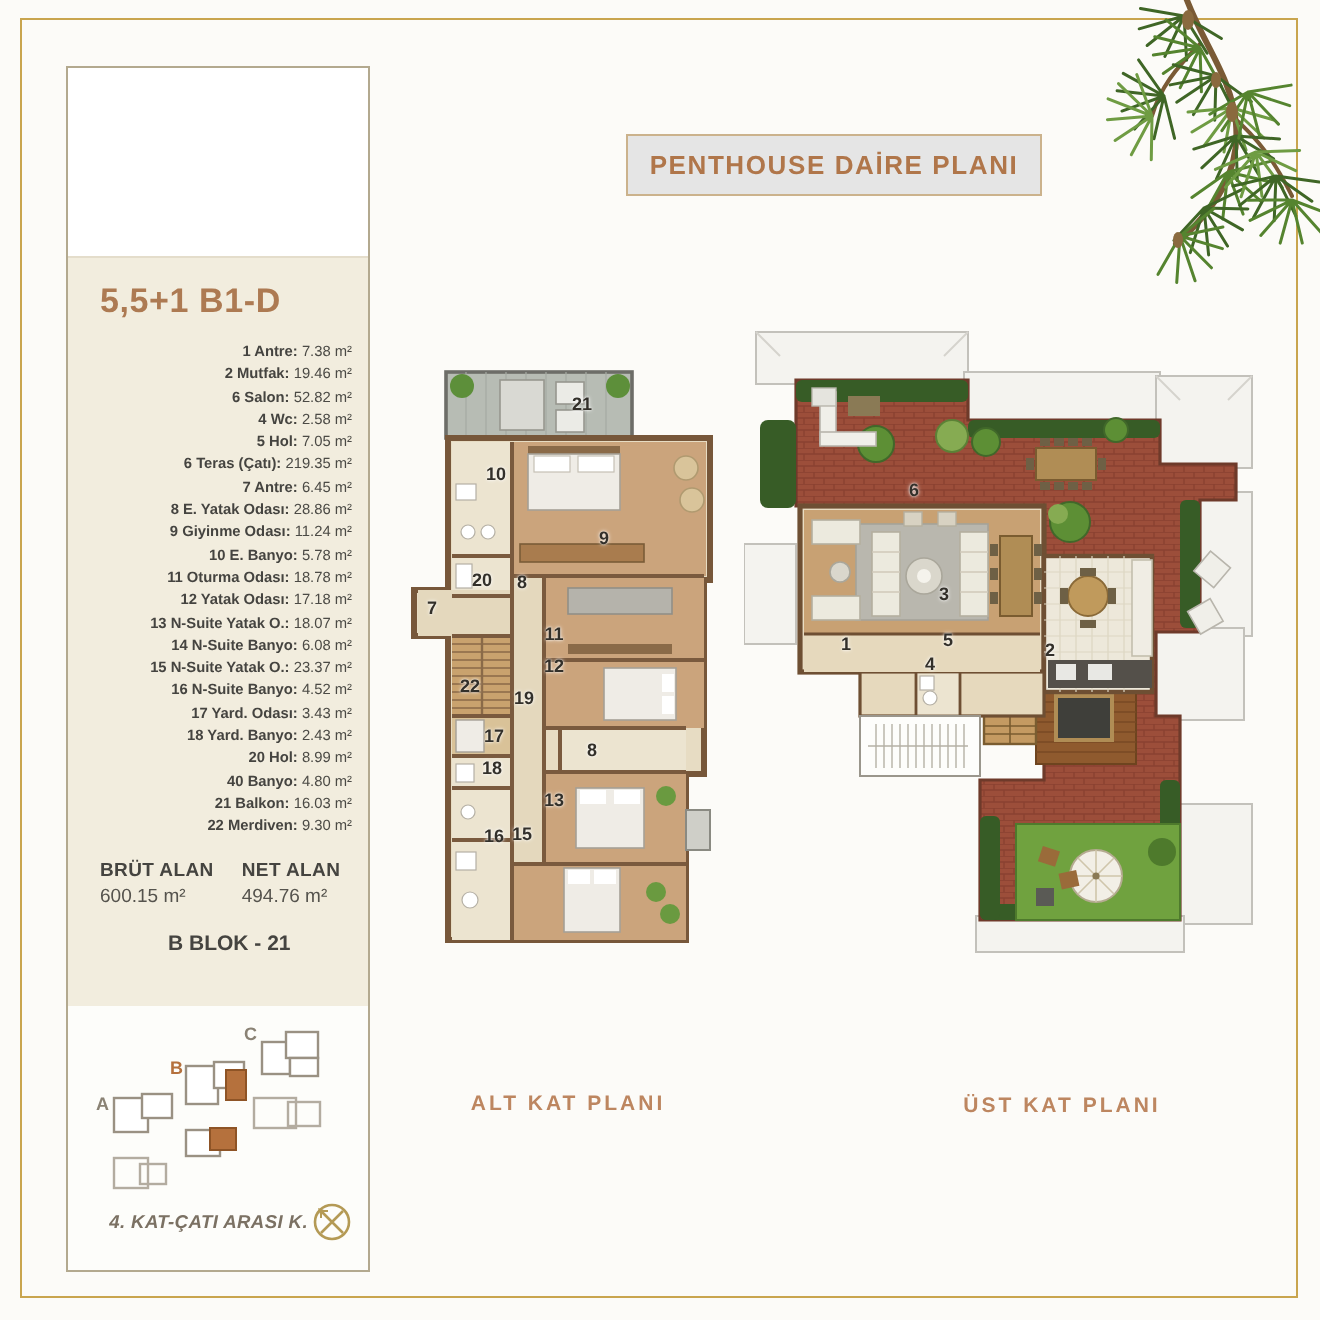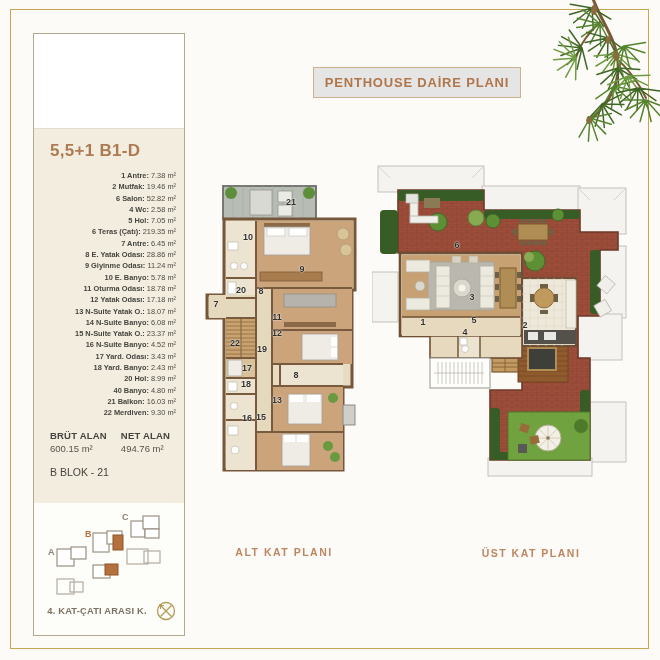--- a/index.html
+++ b/index.html
@@ -31,30 +31,30 @@
   }
   .logo-space { height:95px; background:#fff; border-bottom:1px solid #e4ddcb; }
   .sidebar-body { height:374px; background:#f2edde; padding:12px 8px 0 16px; }
   .unit-type { color:#ad7a52; font-size:17px; font-weight:bold; letter-spacing:.3px; margin-bottom:9px; }
   .room-list { list-style:none; }
   .room-list li { font-size:7.4px; line-height:11.3px; white-space:nowrap; color:#4b4a45;text-align:right; }
   .room-list b { font-weight:bold; color:#454440; }
   .areas { display:flex; gap:14px; margin-top:11px; }
   .areas .col .hd { font-weight:bold; font-size:9.5px; color:#454440; letter-spacing:.2px; }
   .areas .col .vl { font-size:9.5px; margin-top:2px; color:#55534d; }
-  .block-label { margin-top:12px; font-weight:normal; font-size:10.5px; color:#454440; }
+  .block-label { margin-top:12px; font-weight:bold; font-size:10.5px; color:#454440;margin-left:34px; }
 
   
   .siteplan {
     position:absolute; left:33px; top:503px; width:152px; height:133px;
     border:1px solid #b3a98f; border-top:none; background:#fdfdfa;
   }
   .siteplan-label {
-    position:absolute; left:6px; top:103px; width:114px; text-align:center;
-    font-weight:bold; font-size:9.3px; color:#7b7163; letter-spacing:.2px;
+    position:absolute; left:6px; top:103px; width:114px; text-align:right;
+    font-weight:bold; font-size:9.3px; color:#7b7163; letter-spacing:.2px;font-style:italic;
   }
 
   
   .plan { position:absolute; }
   .plan-alt { left:200px; top:182px; width:172px; height:292px; }
   .plan-ust { left:372px; top:158px; width:268px; height:322px; }
   .rn {
     position:absolute; transform:translate(-50%,-50%);
     font-weight:bold; font-size:9px; color:#33302a;
     text-shadow:0 0 2px rgba(255,255,255,.85), 0 0 1px rgba(255,255,255,.9);

